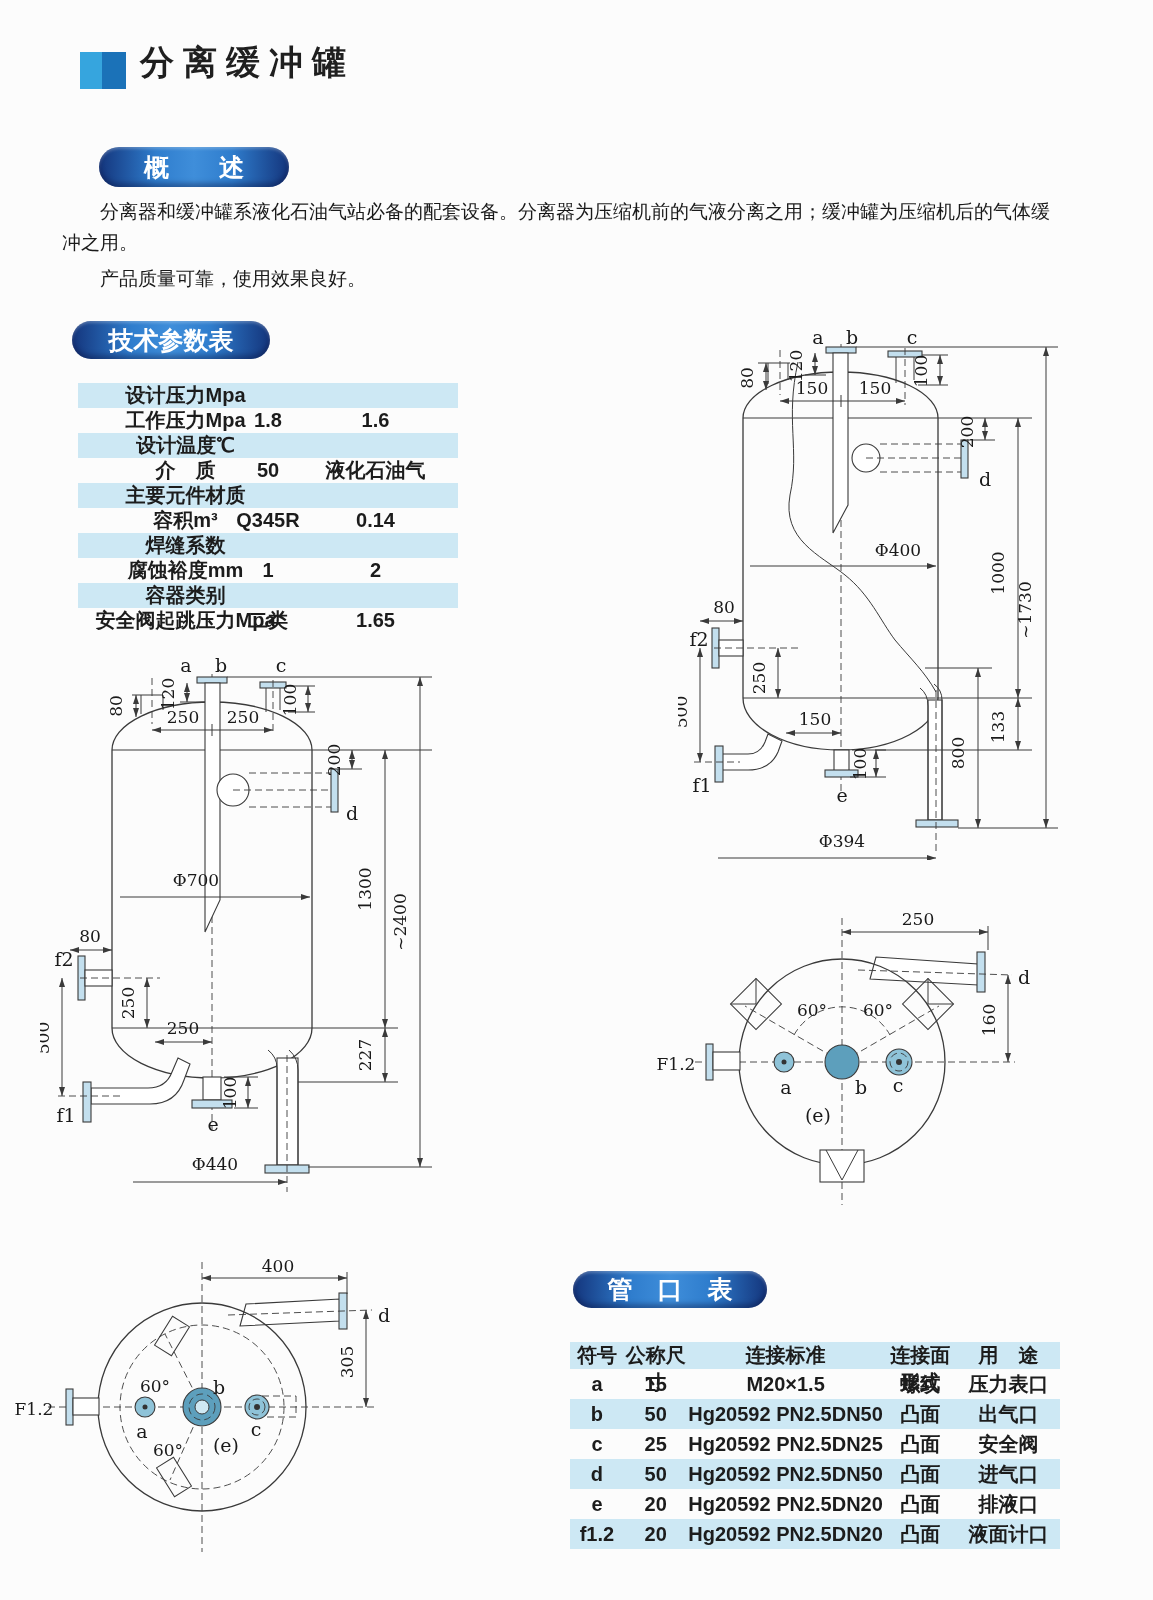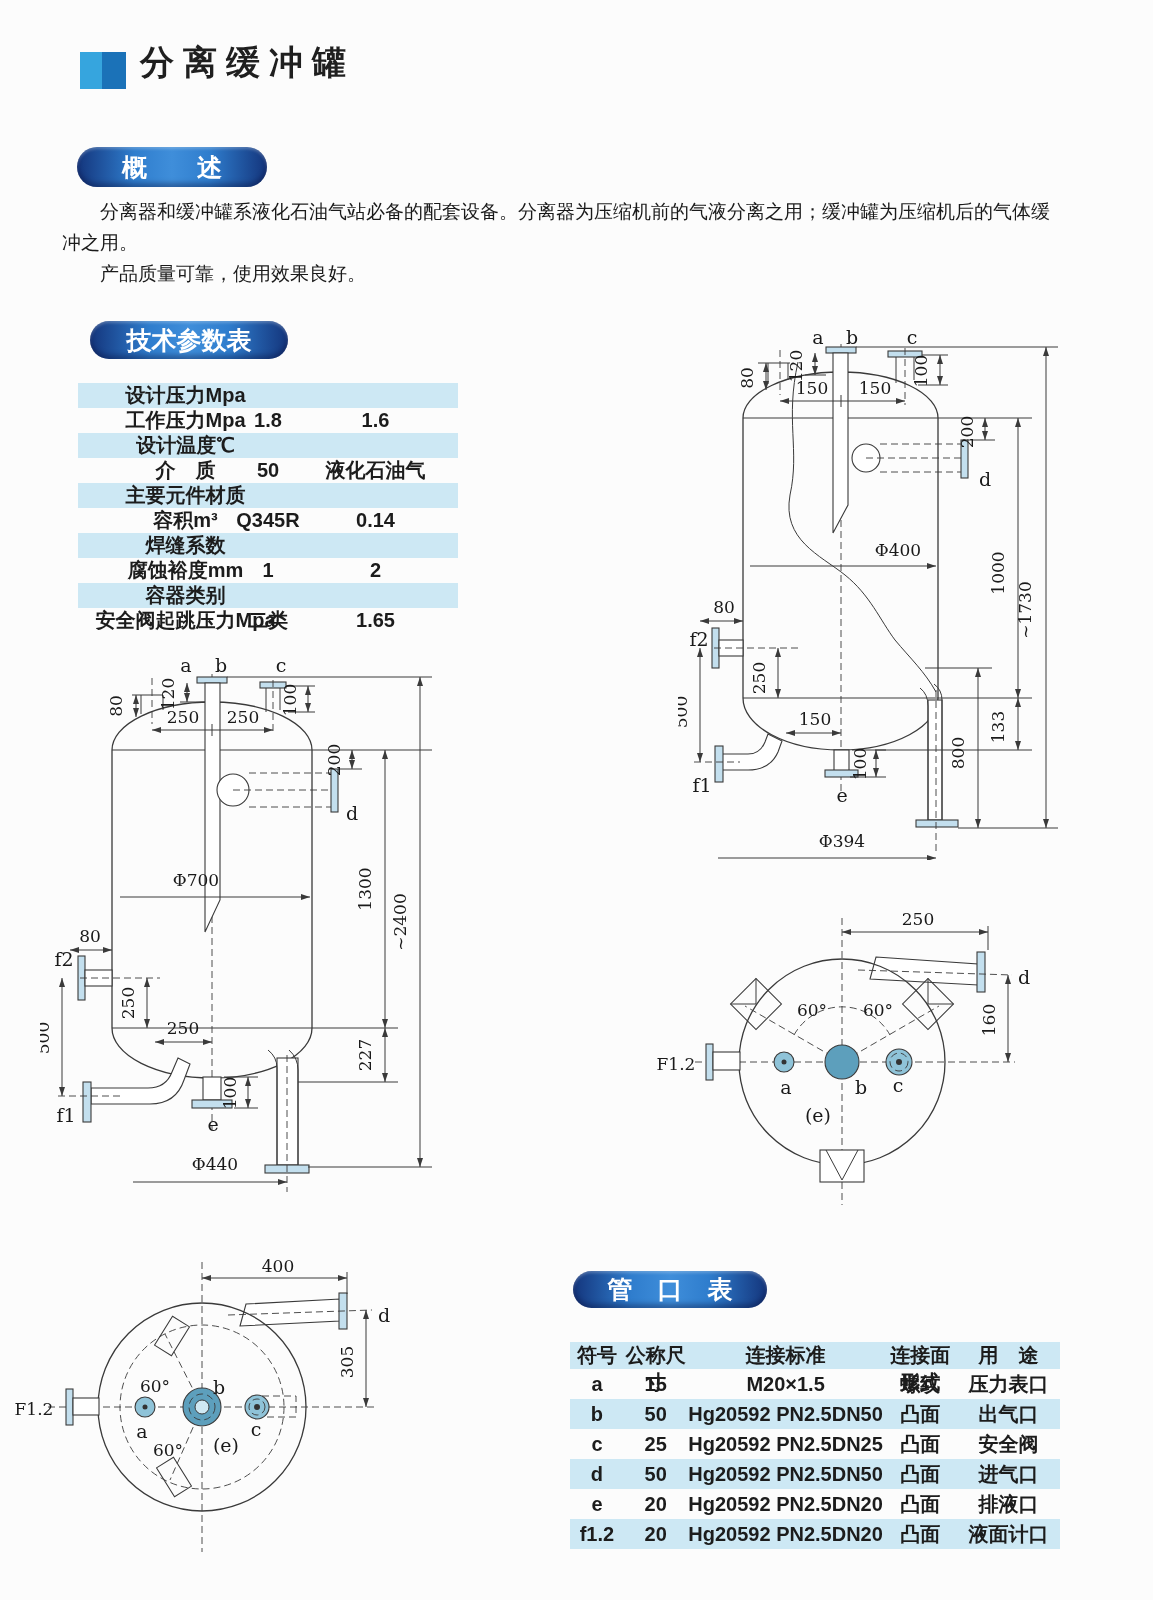--- a/index.html
+++ b/index.html
@@ -9,27 +9,27 @@
   .title-square{position:absolute;left:80px;top:52px;width:46px;height:37px;display:flex;}
   .title-square .sq-l{width:22px;height:37px;background:#36a5de;}
   .title-square .sq-r{width:24px;height:37px;background:#1b72b8;}
   .page-title{position:absolute;left:140px;top:40px;font-size:34px;font-weight:700;
               letter-spacing:9px;color:#1f1f1f;}
   
   .pill{position:absolute;border-radius:20px;color:#fff;font-weight:700;font-size:25px;
         display:flex;align-items:center;justify-content:center;
         background:linear-gradient(90deg,#14357c 0%,#2f7dcd 30%,#3f8eda 50%,#2f7dcd 70%,#14357c 100%);
         box-shadow:inset 0 -4px 5px rgba(5,10,50,.35), inset 0 2px 3px rgba(255,255,255,.25);}
-  .pill-overview{left:77px;top:147px;width:190px;height:40px;}
-  .pill-params{left:90px;top:321px;width:198px;height:38px;}
+  .pill-overview{left:99px;top:147px;width:190px;height:40px;}
+  .pill-params{left:72px;top:321px;width:198px;height:38px;}
   .pill-nozzles{left:573px;top:1271px;width:194px;height:37px;}
   
   .intro{position:absolute;left:62px;top:196px;width:996px;font-size:19px;line-height:31px;color:#1a1a1a;}
   .intro p{margin:0;text-indent:2em;}
-  .intro p + p{}
+  .intro p + p{margin-top:5px;}
   
   .ptable{position:absolute;left:78px;top:383px;width:380px;font-size:20px;font-weight:600;color:#1c1c1c;}
   .prow{display:flex;height:25px;line-height:25px;}
   .prow.blue{background:#cde8f4;flex-direction:column;}
   .prow .pl{width:215px;text-align:center;}
   .prow .pv{flex:1;text-align:center;}
   
   .ntable{position:absolute;left:570px;top:1342px;width:490px;font-size:20px;font-weight:600;color:#1c1c1c;}
   .nrow{display:flex;height:30px;line-height:30px;text-align:center;}
   .nrow.hdr{height:27px;line-height:27px;}

